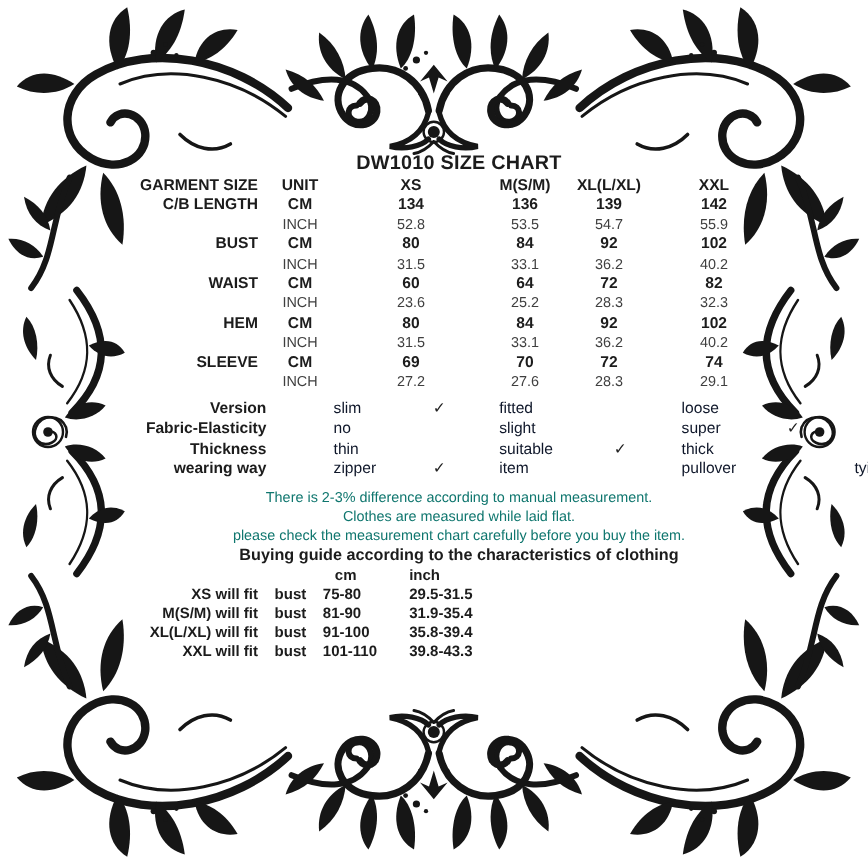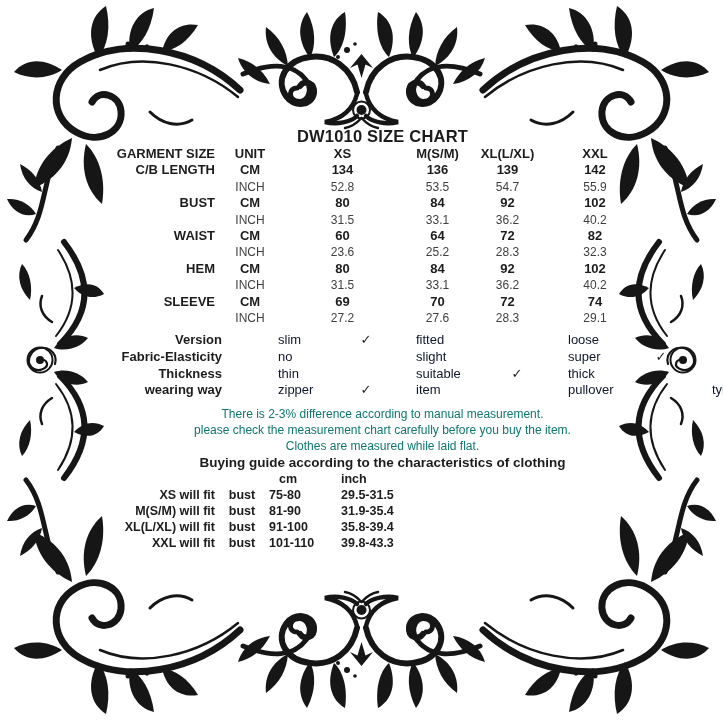--- a/index.html
+++ b/index.html
@@ -225,22 +225,22 @@
       <div class="chk"></div>
       <div class="opt">pullover</div>
       <div class="chk"></div>
       <div class="opt">tying rope</div>
       <div class="opt">rubber string</div>
     </div>
   </div>
 
   <div class="notes">
     <div>There is 2-3% difference according to manual measurement.</div>
+    <div>Clothes are measured while laid flat.</div>
     <div>please check the measurement chart carefully before you buy the item.</div>
-    <div>Clothes are measured while laid flat.</div>
   </div>
 
   <div class="guide-title">Buying guide according to the characteristics of clothing</div>
 
   <div>
     <div class="guide-row guide-head">
       <div class="glabel"></div>
       <div class="gmeasure"></div>
       <div class="gcm">cm</div>
       <div class="ginch">inch</div>

